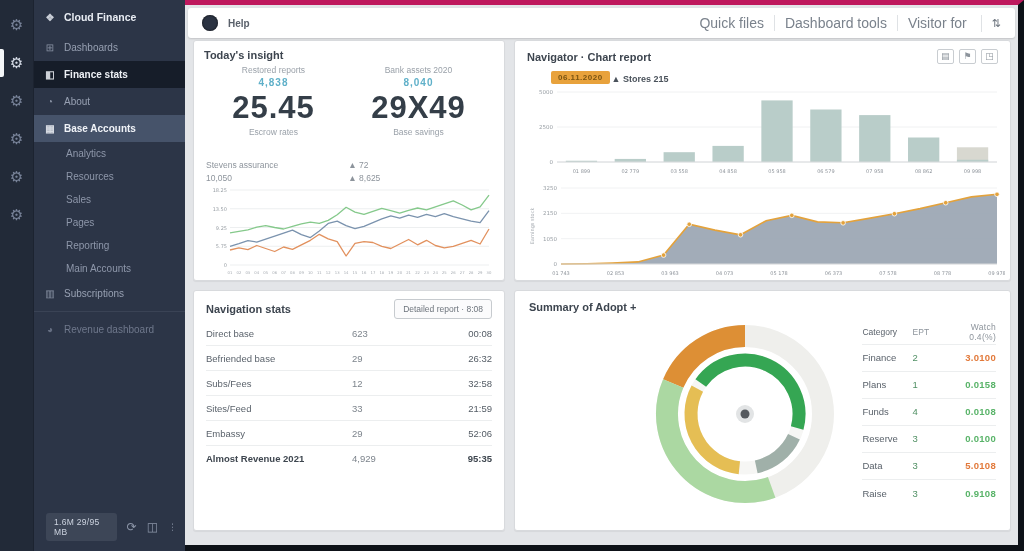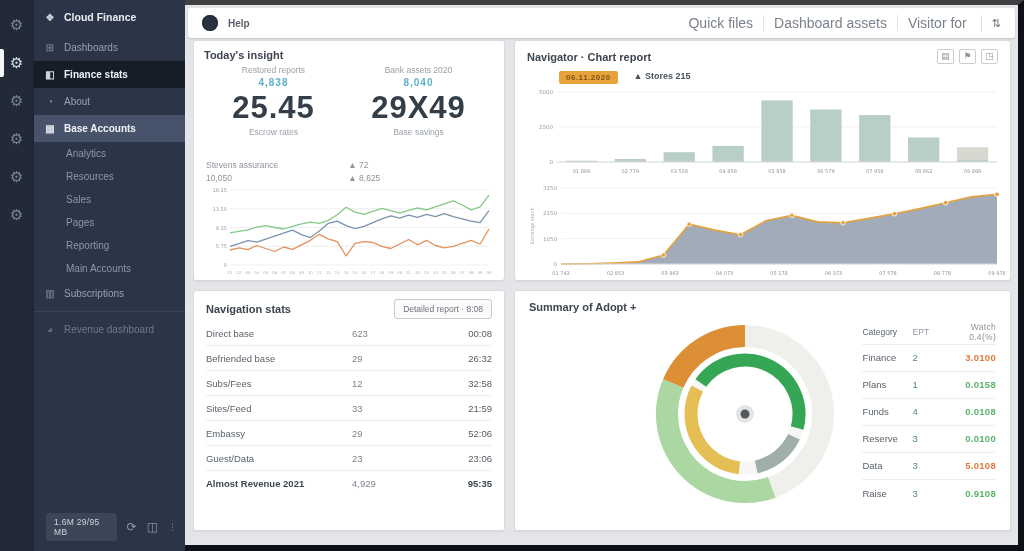--- a/index.html
+++ b/index.html
@@ -20,21 +20,21 @@
   .sb-item.active-dark { background:#161d29; color:#eef1f6; font-weight:bold; }
   .sb-item.active-light { background:#46536a; color:#f0f3f8; font-weight:bold; }
   .sb-item.sub { padding-left:32px; height:23px; color:#8e97aa;text-align:center; }
   .sb-item.dim { color:#6f788c; }
   .sb-divider { height:1px; background:#3a4355; margin:4px 0; }
   .sb-footer { position:absolute; bottom:10px; left:0; right:0; display:flex; align-items:center; gap:10px; padding:0 8px 0 12px; }
   .usage-pill { background:#3d4657; color:#cdd4e0; font-size:8.5px; padding:4px 8px; border-radius:3px; letter-spacing:.3px; cursor:pointer; }
   .sb-footer .ficon { color:#8a93a6; font-size:12px; cursor:pointer; }
 
   
-  .main { flex:1; background:#e3e5e8; border-top:5px solid #404040; border-right:6px solid #0d1117; border-bottom:6px solid #0d1117; display:flex; flex-direction:column; min-width:0; }
+  .main { flex:1; background:#e3e5e8; border-top:5px solid #be185d; border-right:6px solid #0d1117; border-bottom:6px solid #0d1117; display:flex; flex-direction:column; min-width:0; }
 
   .topbar { background:#ffffff; height:30px; margin:3px 3px 0 3px; border-radius:3px; box-shadow:0 1px 2px rgba(0,0,0,.15); display:flex; align-items:center; padding:0 12px 0 14px; }
   .brand { display:flex; align-items:center; gap:10px; }
   .brand-circle { width:16px; height:16px; border-radius:50%; background:#2b3342; display:inline-block; box-shadow:inset 0 0 2px #000; }
   .brand-label { color:#5a616b; font-size:10px; font-weight:bold; }
   .topmenu { margin-left:auto; display:flex; align-items:center; }
   .topmenu-item { color:#7a828c; font-size:14px; padding:0 10px; border-right:1px solid #dfe2e5; cursor:pointer; white-space:nowrap; }
   .topmenu-item:last-of-type { border-right:none; }
   .top-sort { color:#6a727c; font-size:11px; padding:2px 2px 2px 10px; border-left:1px solid #dfe2e5; margin-left:4px; cursor:pointer; }
 
@@ -52,21 +52,21 @@
   .metric .m-sub { font-size:8.5px; color:#9aa1a9; margin-top:1px; }
   .footnote { display:flex; margin-top:22px; padding:0 2px; }
   .fn-left { font-size:8.5px; color:#8d949c; line-height:1.5; }
   .fn-right { font-size:8.5px; color:#8d949c; line-height:1.5; margin-left:70px; }
 
   
   .card-b { padding:8px 12px 2px 12px; }
   .cardb-head { display:flex; align-items:center; }
   .cardb-icons { margin-left:auto; display:flex; gap:5px; }
   .mini-btn { width:17px; height:15px; border:1px solid #c9cdd1; border-radius:2px; color:#8d949c; font-size:9px; line-height:13px; text-align:center; cursor:pointer; }
-  .legend-row { display:flex; align-items:flex-start; gap:16px; margin:7px 0 2px 32px; }
+  .legend-row { display:flex; align-items:flex-end; gap:2px; margin:7px 0 2px 24px; }
   .legend-badge { background:#e8a23c; color:#7a5412; font-size:8px; font-weight:bold; padding:2px 7px; border-radius:2px; letter-spacing:.5px; }
   .legend-text { font-size:9px; color:#4a525b; font-weight:bold; }
 
   
   .card-c { padding:8px 12px 0 12px; }
   .cardc-head { display:flex; align-items:center; justify-content:space-between; margin-bottom:2px; }
   .detail-btn { border:1px solid #c7cbcf; background:#fbfbfc; color:#6d747c; font-size:8.5px; padding:4px 8px; border-radius:3px; cursor:pointer; white-space:nowrap; }
   .c-table { width:100%; }
   .c-row { display:flex; align-items:center; height:25px; border-bottom:1px solid #eceeef; font-size:9.5px; }
   .c-row:last-child { border-bottom:none; }
@@ -164,21 +164,21 @@
 
 <div class="main">
 
   <header class="topbar">
     <div class="brand">
       <span class="brand-circle"></span>
       <span class="brand-label">Help</span>
     </div>
     <nav class="topmenu" id="topmenu">
         <span class="topmenu-item">Quick files</span>
-        <span class="topmenu-item">Dashboard assets</span>
+        <span class="topmenu-item">Dashboard tools</span>
         <span class="topmenu-item">Visitor for</span>
       </nav>
     <span class="top-sort">⇅</span>
   </header>
 
   <div class="grid">
 
     <section class="card card-a">
       <div class="card-title">Today's insight</div>
       <div class="metrics">
@@ -350,25 +350,20 @@
           <div class="c-row">
             <span class="c-name">Sites/Feed</span>
             <span class="c-count">33</span>
             <span class="c-val">21:59</span>
           </div>
           <div class="c-row">
             <span class="c-name">Embassy</span>
             <span class="c-count">29</span>
             <span class="c-val">52:06</span>
           </div>
-          <div class="c-row">
-            <span class="c-name">Guest/Data</span>
-            <span class="c-count">23</span>
-            <span class="c-val">23:06</span>
-          </div>
           <div class="c-row total">
             <span class="c-name">Almost Revenue 2021</span>
             <span class="c-count">4,929</span>
             <span class="c-val">95:35</span>
           </div>
         </div>
     </section>
 
     <section class="card card-d">
       <div class="card-title">Summary of Adopt +</div>

